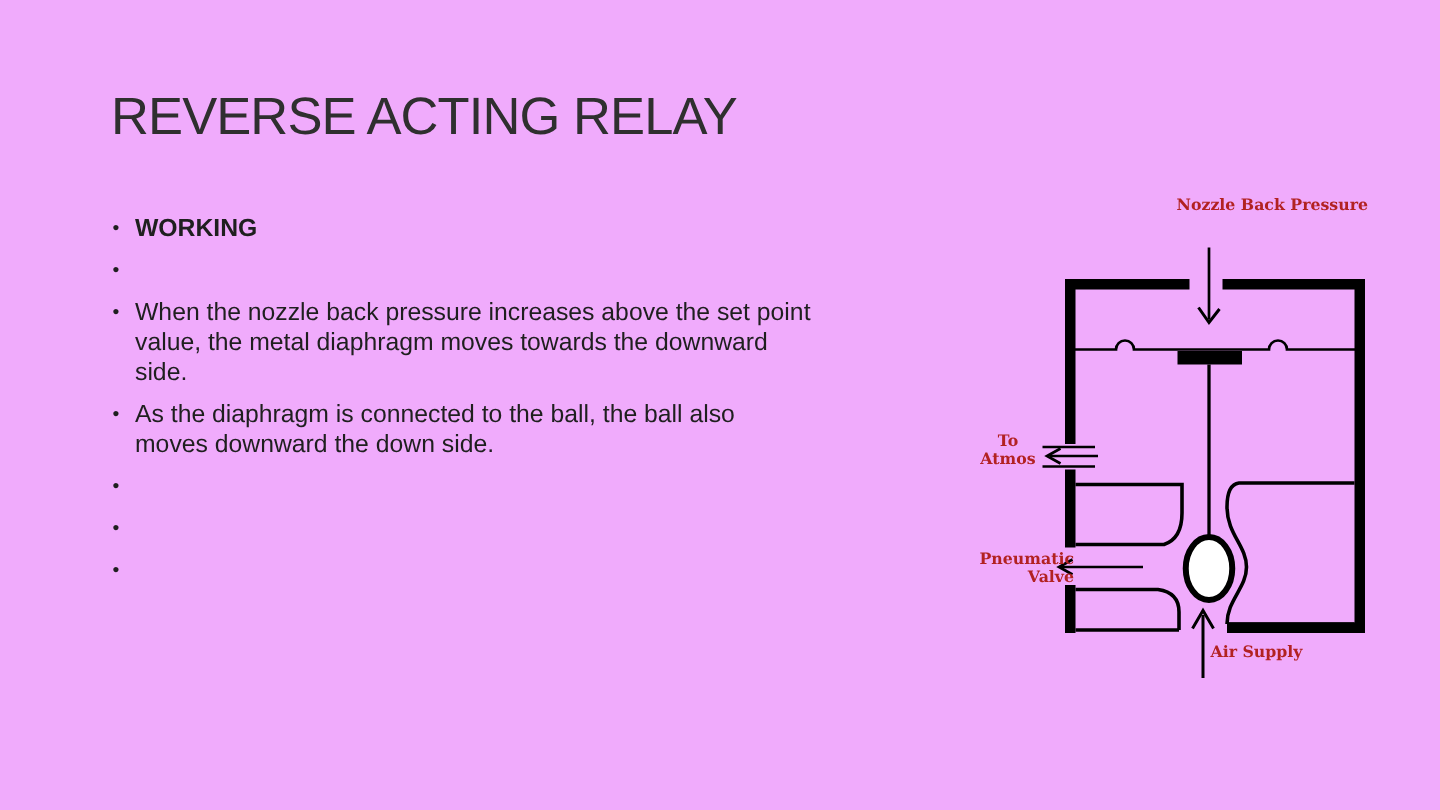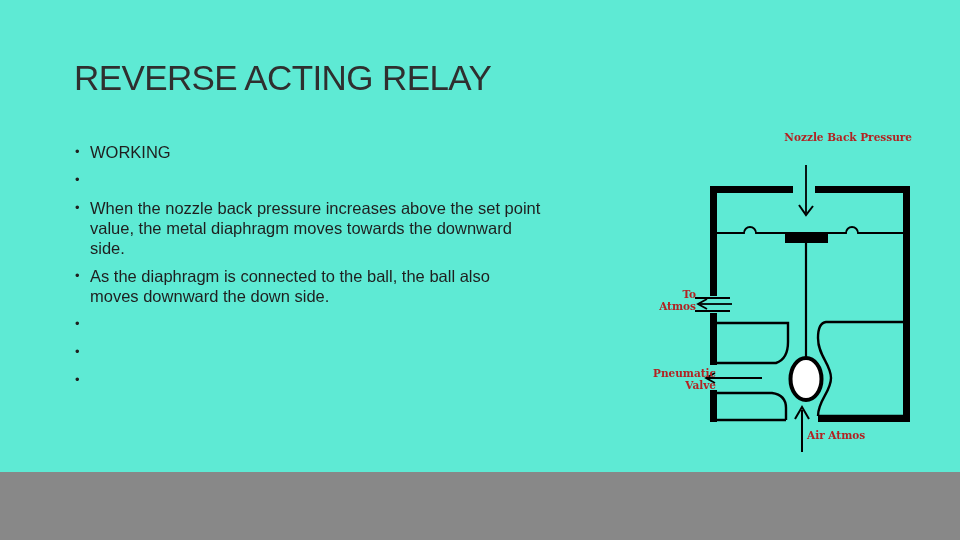--- a/index.html
+++ b/index.html
@@ -1,19 +1,19 @@
 <!DOCTYPE html>
 <html><head>
 <meta charset="utf-8">
 <style>
   html,body{margin:0;padding:0;background:#888;}
   .slide{
     position:relative;
-    width:960px;height:472px;
-    background:#5eead4;
+    width:960px;height:540px;
+    background:#f0abfc;
     overflow:hidden;
     font-family:"Liberation Sans", sans-serif;
   }
   .title{
     position:absolute;
     left:74px;top:58px;
     font-size:35px;
     font-weight:400;
     letter-spacing:-0.6px;
     color:#2f2f2f;
@@ -35,38 +35,38 @@
   }
   .bullet-dot{
     flex:0 0 15px;
     font-size:13px;
     line-height:20px;
     color:#1f1f1f;
   }
   .bullet-text{
     white-space:pre-line;
   }
-  .bullet-text.bold{font-weight:400;}
+  .bullet-text.bold{font-weight:700;}
   .diagram{
     position:absolute;
     left:640px;top:130px;
     width:320px;height:345px;
   }
   .diagram svg{position:absolute;left:0;top:0;}
   .dlabel{
     position:absolute;
     font-family:"DejaVu Serif", serif;
     font-weight:700;
     font-size:10.5px;
     line-height:11.5px;
     color:#b22222;
     white-space:pre-line;
   }
   .lbl-nozzle{left:118px;top:2px;width:154px;text-align:right;}
-  .lbl-atmos{left:8px;top:159px;width:48px;text-align:right;}
+  .lbl-atmos{left:8px;top:159px;width:48px;text-align:center;}
   .lbl-valve{left:0px;top:238px;width:76px;text-align:right;}
   .lbl-air{left:167px;top:300px;width:92px;text-align:left;}
 </style>
 </head>
 <body>
 
 <div class="slide">
 
   <div class="title">REVERSE ACTING RELAY</div>
 
@@ -148,16 +148,16 @@
         <line x1="162" y1="322" x2="162" y2="280" stroke-width="2"></line>
         <path d="M155 289 L162 277 L169 289" stroke-width="2"></path>
       </g>
     </svg>
 
     <div class="dlabel lbl-nozzle">Nozzle Back Pressure</div>
     <div class="dlabel lbl-atmos">To
 Atmos</div>
     <div class="dlabel lbl-valve">Pneumatic
 Valve</div>
-    <div class="dlabel lbl-air">Air Atmos</div>
+    <div class="dlabel lbl-air">Air Supply</div>
   </div>
 
 </div>
 
 </body></html>

